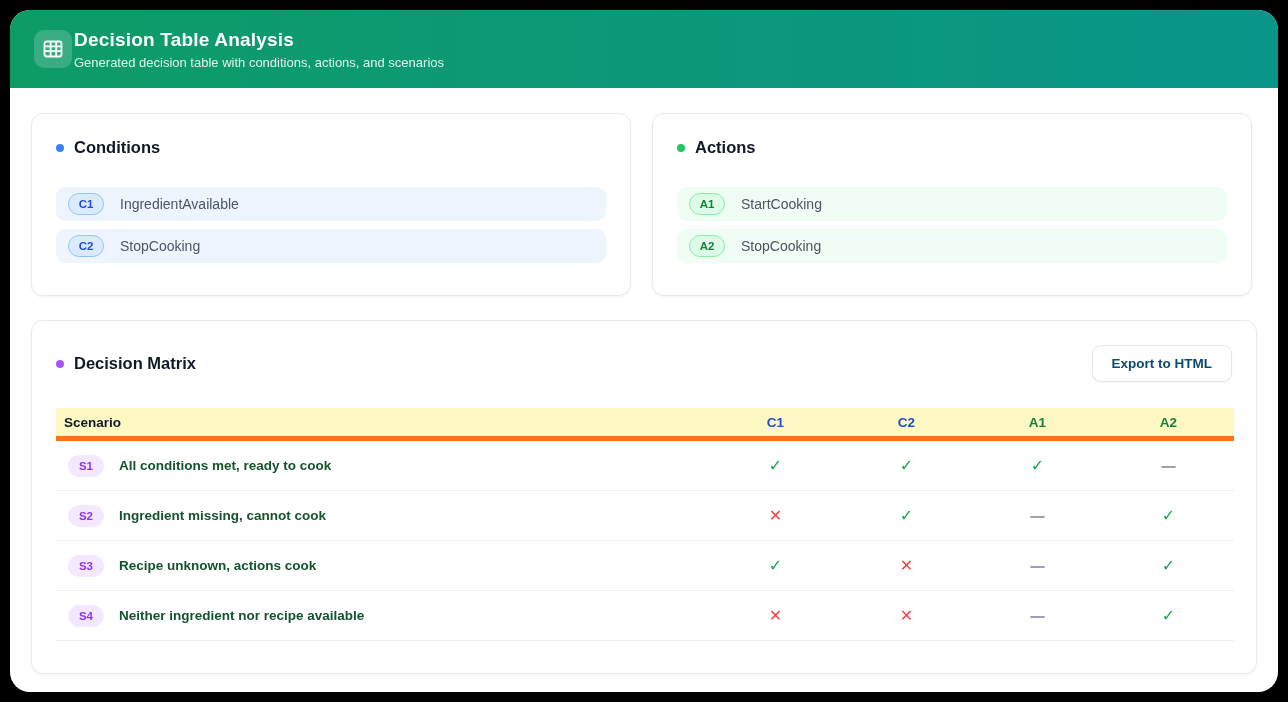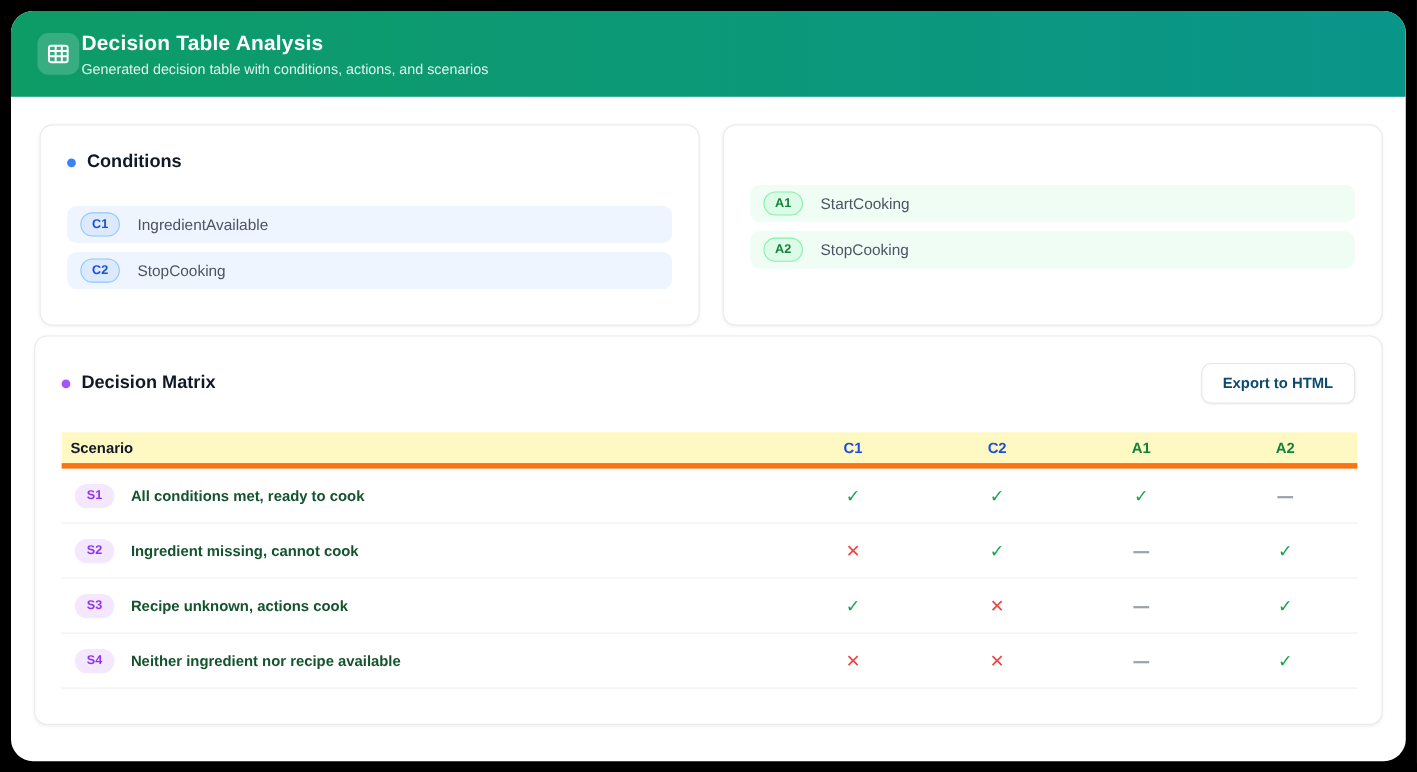--- a/index.html
+++ b/index.html
@@ -18,21 +18,21 @@
   }
   .app-header .icon-box {
     width: 38px; height: 38px; border-radius: 10px; background: rgba(255,255,255,0.18);
     display: flex; align-items: center; justify-content: center; flex: 0 0 auto;
   }
   .app-title { color: #ffffff; font-size: 19px; font-weight: 700; letter-spacing: .2px; }
   .app-subtitle { color: rgba(255,255,255,0.88); font-size: 13px; margin-top: 4px; text-align: right; }
 
   
   .content { padding: 25px 21px 20px 21px; }
-  .cards-row { display: flex; gap: 21px; justify-content: flex-end; }
+  .cards-row { display: flex; gap: 21px; }
 
   .card {
     background: #fff; border: 1px solid #e8eaee; border-radius: 12px;
     box-shadow: 0 1px 3px rgba(16,24,40,0.05); padding: 24px;
   }
   .card.half { width: 600px; height: 183px; }
 
   .card-title-row { display: flex; align-items: center; gap: 10px; }
   .dot { width: 8px; height: 8px; border-radius: 50%; flex: 0 0 auto; }
   .dot-blue   { background: var(--accent-blue, #3b82f6); }
@@ -50,21 +50,21 @@
     min-width: 36px; height: 22px; padding: 0 9px; border-radius: 11px;
     display: inline-flex; align-items: center; justify-content: center;
     font-size: 11.5px; font-weight: 700;
   }
   .pill.cond { background: #dbeafe; border: 1px solid #93c5fd; color: var(--condition-blue, #1d4ed8); }
   .pill.act  { background: #dcfce7; border: 1px solid #86efac; color: var(--action-green, #15803d); }
   .pill.scen { background: #f3e8ff; border: 1px solid #f3e8ff; color: var(--scenario-purple, #9333ea); }
   .item-label { margin-left: 16px; font-size: 14px; color: #4b5563; }
 
   
-  .card.matrix { margin-top: 9px; width: 1226px; height: 354px; }
+  .card.matrix { margin-top: 24px; width: 1226px; height: 354px; }
   .matrix-head { display: flex; align-items: center; justify-content: space-between; }
   .export-btn {
     background: #fff; border: 1px solid #e3e6ea; border-radius: 9px;
     padding: 10px 19px; font-size: 13.5px; font-weight: 700; color: #0c4a6e;
     cursor: pointer; box-shadow: 0 1px 2px rgba(16,24,40,0.05);
     font-family: "Liberation Sans", sans-serif;
   }
 
   .table { margin-top: 26px; width: 1178px; }
   .t-row { display: flex; align-items: center; }
@@ -116,20 +116,24 @@
             <span class="item-label">IngredientAvailable</span>
           </div>
           <div class="item-row blue">
             <span class="pill cond">C2</span>
             <span class="item-label">StopCooking</span>
           </div>
         </div>
       </div>
 
       <div class="card half">
+        <div class="card-title-row">
+          <span class="dot dot-green"></span>
+          <span class="card-title">Actions</span>
+        </div>
         <div class="item-list">
           <div class="item-row green">
             <span class="pill act">A1</span>
             <span class="item-label">StartCooking</span>
           </div>
           <div class="item-row green">
             <span class="pill act">A2</span>
             <span class="item-label">StopCooking</span>
           </div>
         </div>

